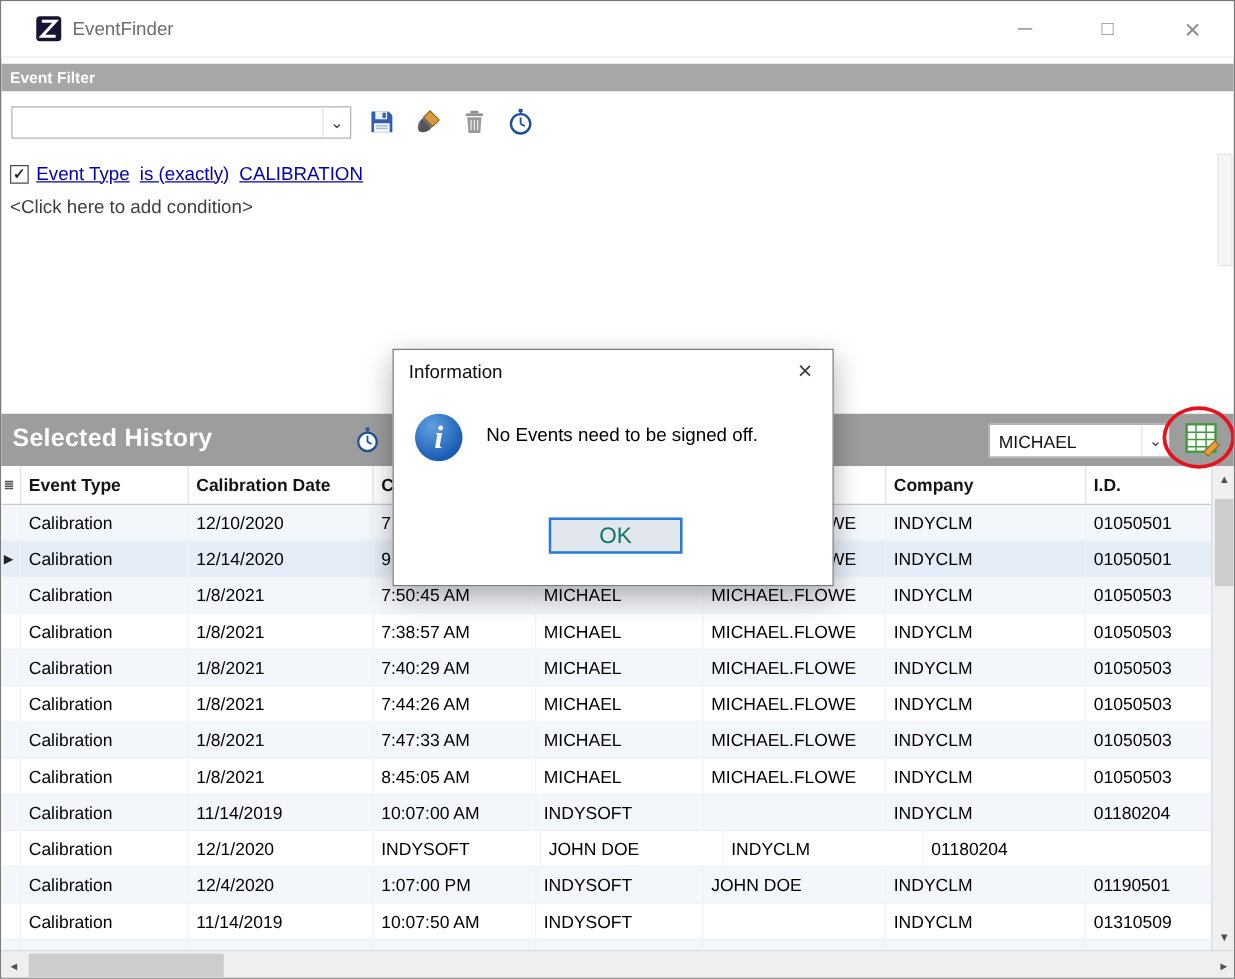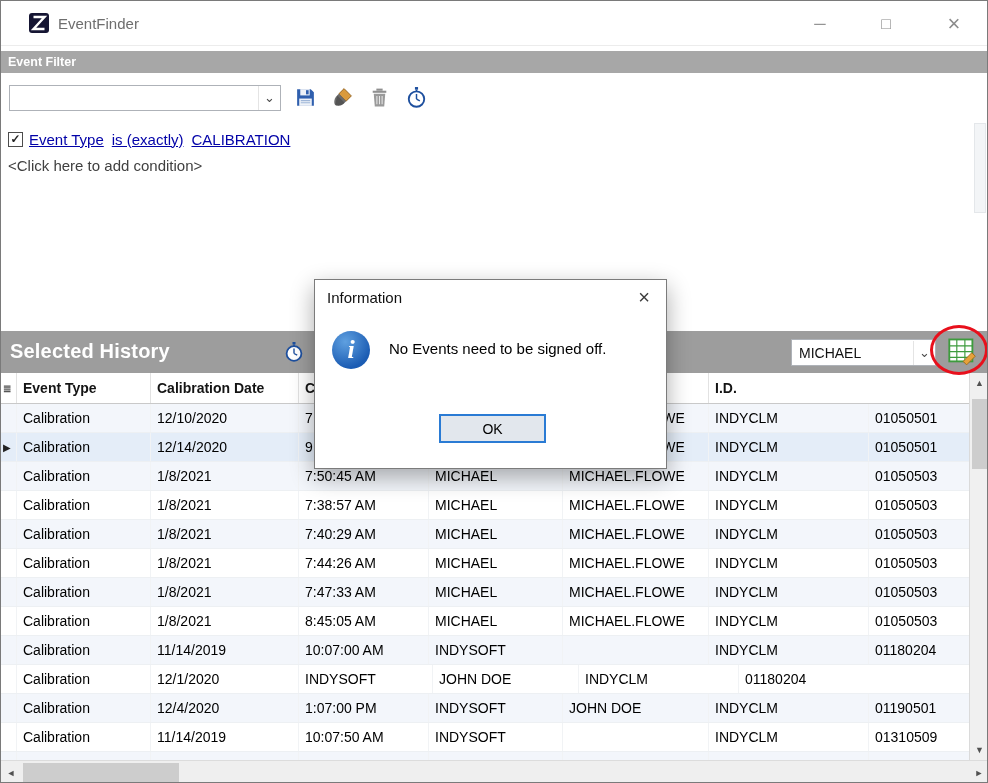--- a/index.html
+++ b/index.html
@@ -64,21 +64,21 @@
   .hscroll .arrow { position:absolute; top:0; width:20px; height:23px; display:flex; align-items:center; justify-content:center; font-size:9px; color:#515151; }
   .hscroll .left { left:0; } .hscroll .right { right:0; }
   .hscroll .thumb { position:absolute; left:22px; top:2px; width:156px; height:19px; background:#cdcdcd; }
 
   
   .dialog { position:absolute; left:313px; top:278px; width:353px; height:190px; background:#fff; border:1px solid #7b7b7b; box-shadow:0 8px 22px rgba(0,0,0,0.33); z-index:50; }
   .dlg-title { position:absolute; left:12px; top:9px; font-size:15px; color:#101010; }
   .dlg-close { position:absolute; right:8px; top:4px; width:28px; height:26px; display:flex; align-items:center; justify-content:center; font-size:20px; font-weight:300; color:#3c3c3c; }
   .info-icon { position:absolute; left:17px; top:51px; width:38px; height:38px; border-radius:50%; background:radial-gradient(circle at 35% 28%, #5fa0e0, #1b5cb3 72%); color:#fff; display:flex; align-items:center; justify-content:center; font-family:"Liberation Serif", serif; font-style:italic; font-weight:bold; font-size:26px; }
   .dlg-msg { position:absolute; left:74px; top:60px; font-size:15px; color:#000; }
-  .ok-btn { position:absolute; left:124px; top:134px; width:107px; height:29px; background:#e2e7ed; border:2px solid #2a7bd4; font-size:14px; color:#000000; display:flex; align-items:center; justify-content:center; }
+  .ok-btn { position:absolute; left:124px; top:134px; width:107px; height:29px; background:#e2e7ed; border:2px solid #2a7bd4; font-size:18px; color:#0f766e; display:flex; align-items:center; justify-content:center; }
 </style>
 </head>
 <body>
 
 <div id="app">
 
   <div class="titlebar">
     <span class="app-icon">
       <svg viewBox="0 0 22 22" width="22" height="22">
         <rect x="1" y="1" width="20" height="20" rx="3" fill="#151533"></rect>
@@ -184,20 +184,21 @@
   <div class="grid">
     <div class="ghead">
       <div class="hcell c-ind">
         <span class="corner-glyph">≣</span>
       </div>
       <div class="hcell c-type">Event Type</div>
       <div class="hcell c-date">Calibration Date</div>
       <div class="hcell c-time">C</div>
       <div class="hcell c-tech"></div>
       <div class="hcell c-perf"></div>
+      <div class="hcell c-co">Company</div>
       <div class="hcell c-id">I.D.</div>
     </div>
     <div class="gbody">
 
     <div class="hrow">
           <div class="cell c-ind">
             <span class="marker"></span>
           </div>
           <div class="cell c-type">Calibration</div>
           <div class="cell c-date">12/10/2020</div>

